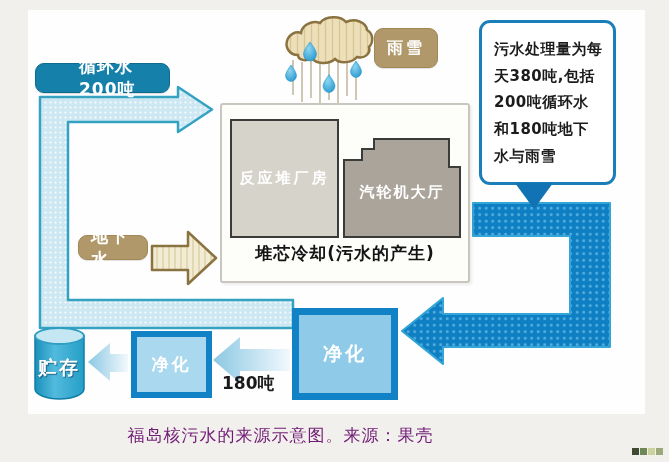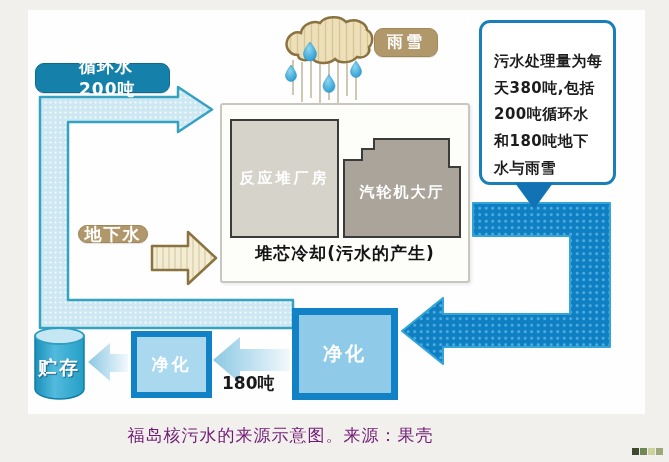--- a/index.html
+++ b/index.html
@@ -22,21 +22,21 @@
     position:absolute; display:flex; align-items:center; justify-content:center;
     color:#fff; font-weight:bold; border-radius:9px;
   }
   .pill.teal { background:#1581aa; border:1px solid #0e6a8f; box-shadow:0 1px 1px rgba(0,0,0,.15); }
   .pill.tan  { background:#b1986a; border:1px solid #a08756; box-shadow:0 1px 1px rgba(0,0,0,.12); }
 
   
   .bubble {
     position:absolute; left:451px; top:10px; width:137px; height:165px;
     background:#fff; border:3px solid #1a7fb8; border-radius:11px;
-    padding:25px 10px 0 12px;
+    padding:13px 10px 0 12px;
     font-size:15px; line-height:1.78; color:#1c1c1c; font-weight:600;
     letter-spacing:0.5px;
   }
   .bubble-tail {
     position:absolute; left:487px; top:173px;
     width:0; height:0;
     border-left:19px solid transparent; border-right:19px solid transparent;
     border-top:26px solid #1173b4;
   }
 
@@ -167,25 +167,25 @@
     <g>
       <path d="M7 326 L7 379 C7 384.5 18 389 31.5 389 C45 389 56 384.5 56 379 L56 326 Z" fill="url(#gCyl)" stroke="#0f7ea5" stroke-width="1.5"></path>
       <ellipse cx="31.5" cy="326" rx="24.5" ry="8" fill="#c5e7f3" stroke="#2d9ec2" stroke-width="2"></ellipse>
     </g>
   </svg>
 
   <div class="pill teal" style="left:7px; top:53px; width:135px; height:30px; font-size:17px; letter-spacing:1px;padding-left:43px;">
     <span>循环水200吨</span>
   </div>
 
-  <div class="pill tan" style="left:346px; top:18px; width:64px; height:29px; font-size:16px; letter-spacing:3px;">
+  <div class="pill tan" style="left:346px; top:18px; width:64px; height:40px; font-size:16px; letter-spacing:3px;">
     <span>雨雪</span>
   </div>
 
-  <div class="pill tan" style="left:50px; top:215px; width:70px; height:18px; font-size:17px; letter-spacing:2px;">
+  <div class="pill tan" style="left:50px; top:225px; width:70px; height:25px; font-size:17px; letter-spacing:2px;padding-left:12px;">
     <span>地下水</span>
   </div>
 
   <div class="bubble">
     <span>污水处理量为每天380吨,包括200吨循环水和180吨地下水与雨雪</span>
   </div>
   <div class="bubble-tail"></div>
 
   <div class="facility">
     <div class="reactor">

